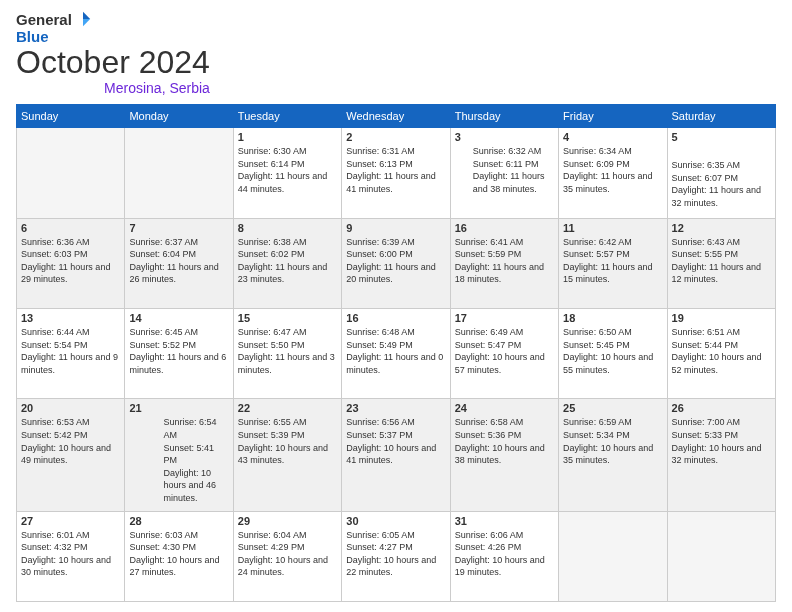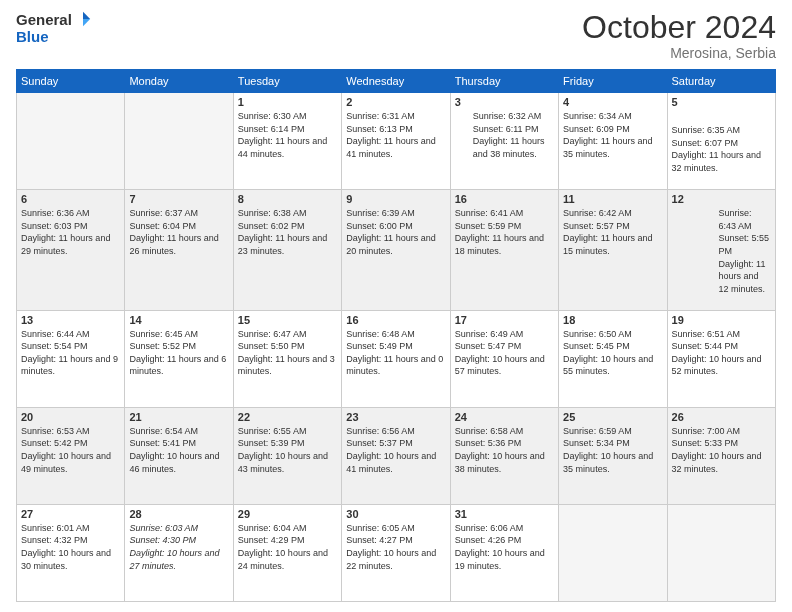--- a/index.html
+++ b/index.html
@@ -15,20 +15,21 @@
       height: 612px;
       padding: 10px 16px 10px 16px;
       display: flex;
       flex-direction: column;
     }
     .header {
       display: flex;
       justify-content: space-between;
       align-items: flex-start;
       margin-bottom: 8px;
+      flex-direction: column;
     }
     .logo {
       display: flex;
       align-items: center;
       gap: 2px;
     }
     .logo-text-general {
       font-size: 15px;
       font-weight: bold;
       color: #333;
@@ -47,21 +48,21 @@
       text-align: right;
     }
     .main-title {
       font-size: 32px;
       font-weight: normal;
       color: #333;
       line-height: 1.1;
     }
     .subtitle {
       font-size: 14px;
-      color: #737373;
+      color: #6d28d9;
     }
     .calendar {
       flex: 1;
       border: 1px solid #ccc;
       border-collapse: collapse;
       width: 100%;
       table-layout: fixed;
     }
     .calendar th {
       background: #1565c0;
@@ -202,21 +203,21 @@
 Daylight: 11 hours and 18 minutes.</div>
           </td>
           <td>
             <span class="day-num">11</span>
             <div class="day-info" style="white-space: pre-line;">Sunrise: 6:42 AM
 Sunset: 5:57 PM
 Daylight: 11 hours and 15 minutes.</div>
           </td>
           <td>
             <span class="day-num">12</span>
-            <div class="day-info" style="white-space: pre-line; margin-left: 47px;">Sunrise: 6:43 AM
+            <div class="day-info" style="white-space: pre-line;">Sunrise: 6:43 AM
 Sunset: 5:55 PM
 Daylight: 11 hours and 12 minutes.</div>
           </td>
         </tr>
         <tr>
           <td>
             <span class="day-num">13</span>
             <div class="day-info" style="white-space: pre-line;">Sunrise: 6:44 AM
 Sunset: 5:54 PM
 Daylight: 11 hours and 9 minutes.</div>
@@ -260,21 +261,21 @@
         </tr>
         <tr class="row-shade">
           <td>
             <span class="day-num">20</span>
             <div class="day-info" style="white-space: pre-line;">Sunrise: 6:53 AM
 Sunset: 5:42 PM
 Daylight: 10 hours and 49 minutes.</div>
           </td>
           <td>
             <span class="day-num">21</span>
-            <div class="day-info" style="white-space: pre-line;">Sunrise: 6:54 AM
+            <div class="day-info" style="white-space: pre-line; margin-left: 34px;">Sunrise: 6:54 AM
 Sunset: 5:41 PM
 Daylight: 10 hours and 46 minutes.</div>
           </td>
           <td>
             <span class="day-num">22</span>
             <div class="day-info" style="white-space: pre-line;">Sunrise: 6:55 AM
 Sunset: 5:39 PM
 Daylight: 10 hours and 43 minutes.</div>
           </td>
           <td>
@@ -304,21 +305,21 @@
         </tr>
         <tr>
           <td>
             <span class="day-num">27</span>
             <div class="day-info" style="white-space: pre-line;">Sunrise: 6:01 AM
 Sunset: 4:32 PM
 Daylight: 10 hours and 30 minutes.</div>
           </td>
           <td>
             <span class="day-num">28</span>
-            <div class="day-info" style="white-space: pre-line; font-style: italic;">Sunrise: 6:03 AM
+            <div class="day-info" style="white-space: pre-line;">Sunrise: 6:03 AM
 Sunset: 4:30 PM
 Daylight: 10 hours and 27 minutes.</div>
           </td>
           <td>
             <span class="day-num">29</span>
             <div class="day-info" style="white-space: pre-line;">Sunrise: 6:04 AM
 Sunset: 4:29 PM
 Daylight: 10 hours and 24 minutes.</div>
           </td>
           <td>

